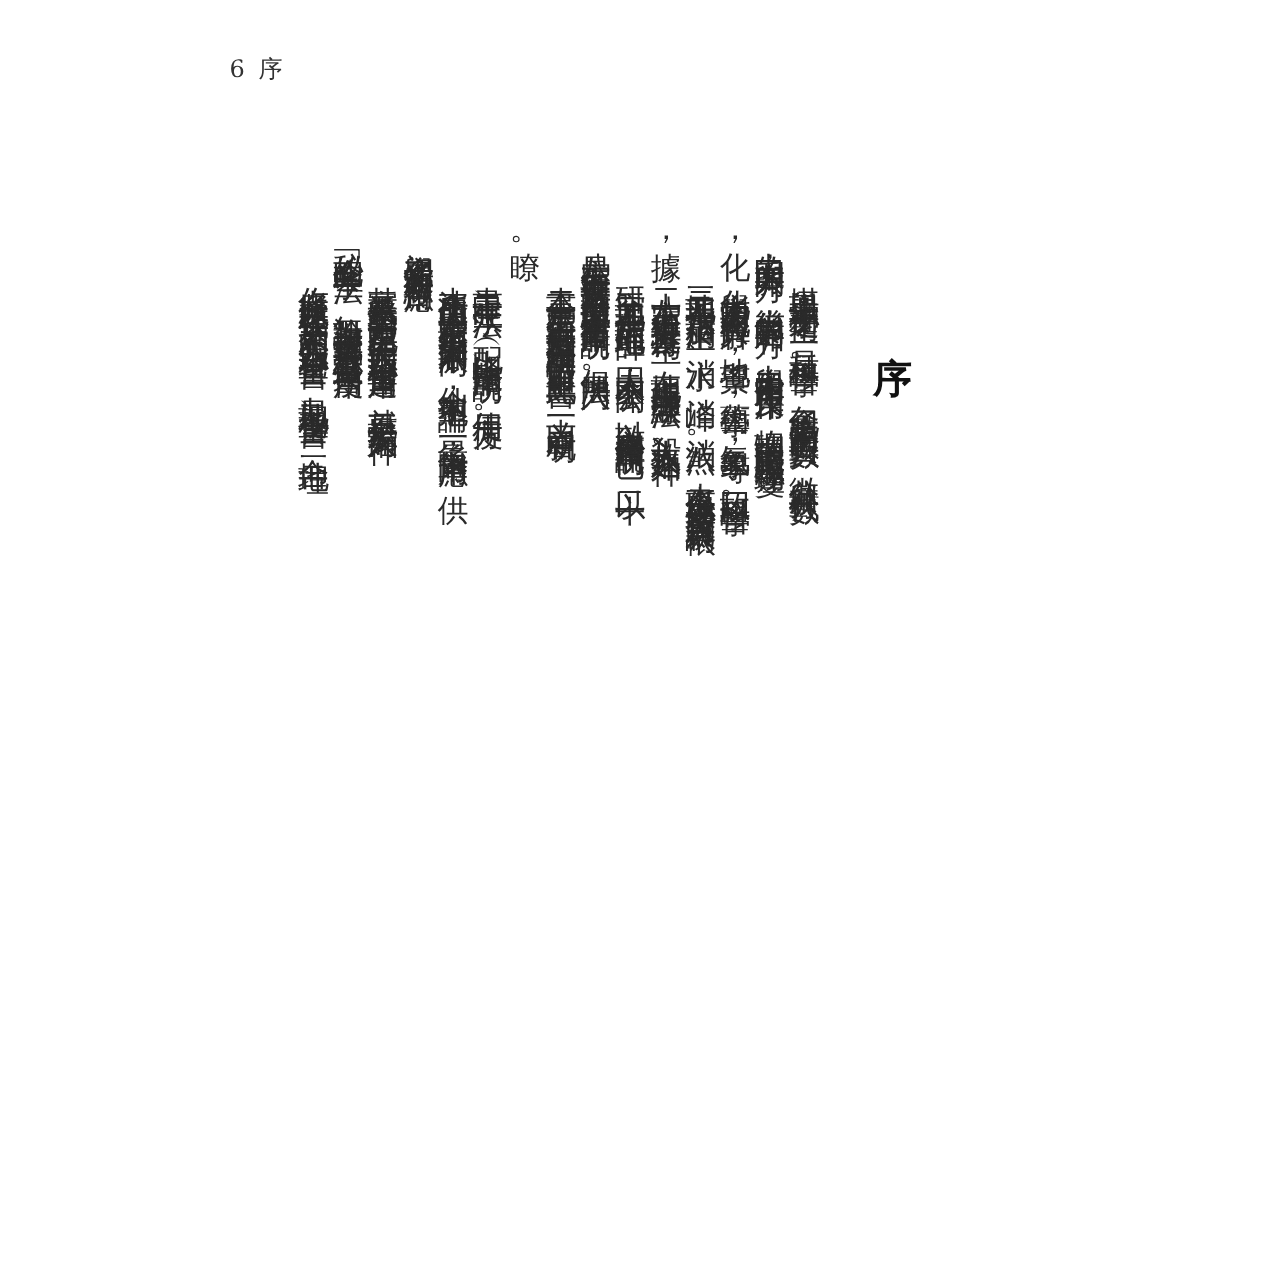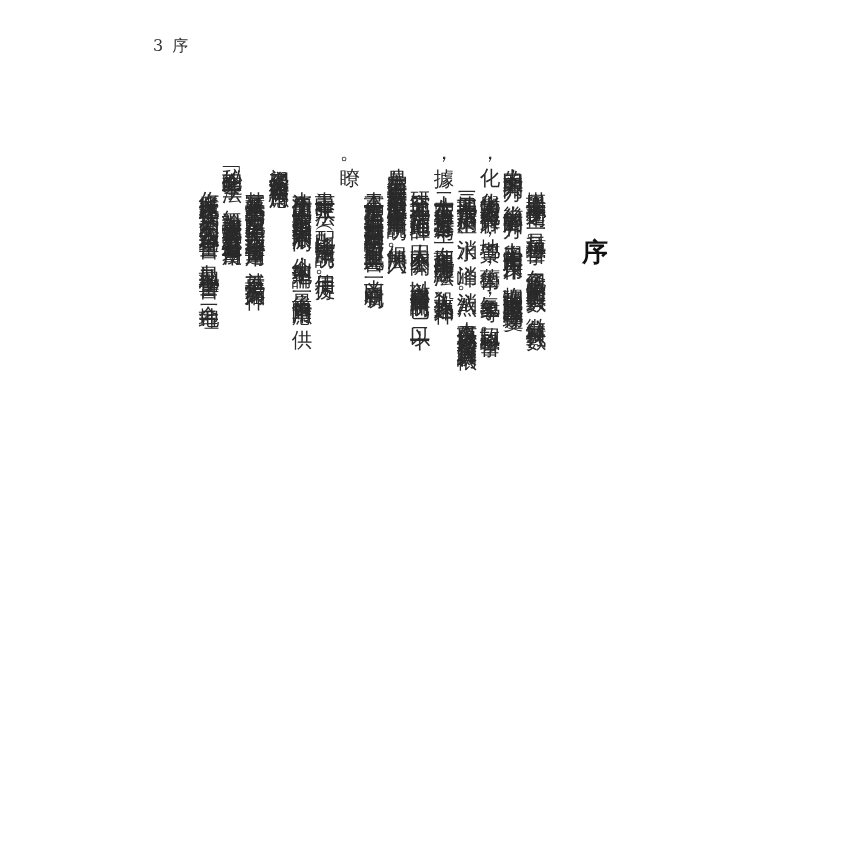--- a/index.html
+++ b/index.html
@@ -7,21 +7,21 @@
          font-family: "DejaVu Serif", "Liberation Serif", serif; color:#222; }
   .header { position:absolute; left:153px; top:36px; font-size:16px; color:#333; letter-spacing:2px; }
   .title { position:absolute; left:582px; top:235px; font-size:26px; font-weight:bold; color:#111; }
   .col { position:absolute; writing-mode: vertical-rl; font-size:20.5px; line-height:22px;
          letter-spacing:2.1px; white-space:nowrap; color:#2a2a2a; }
 </style>
 </head>
 <body>
 
 <div>
-  <div class="header">3 序</div>
+  <div class="header">6 序</div>
   <div class="title">序</div>
 
   <div id="body-text">
     <div class="col" style="left: 525px; top: 175px;">堪輿學非神祕之學術，是一種科學哲學。包含了數學中的正數與負數、微分與積分代數</div>
     <div class="col" style="left: 502px; top: 152px;">中的乘方與開方，幾何中的圓和方，力學中的作用與反作用，物理中的陰電與陽電等物理變</div>
     <div class="col" style="left: 479px; top: 152px;">化，化學中的原子化合與分解，地質學，藝術學，氣象學等，故曰科學哲學。</div>
     <div class="col" style="left: 456px; top: 175px;">三元地理二十八宿用於消坐、消水、消峰、消八煞。本書係以楊公傳授曾公的真訣為依</div>
     <div class="col" style="left: 433px; top: 152px;">據，二十八宿宿主五行與線度五行為主，在地理上用明師盤線法，殺人救人速如神。</div>
     <div class="col" style="left: 409px; top: 175px;">研究三元地理二十八星宿的地理師，因大家不公開，以致內容僅簡單說明而已，以二十</div>
     <div class="col" style="left: 386px; top: 152px;">八星宿宿主五行與度數五行的應用僅堪輿學會有書簡單說明，但無法入門。</div>

